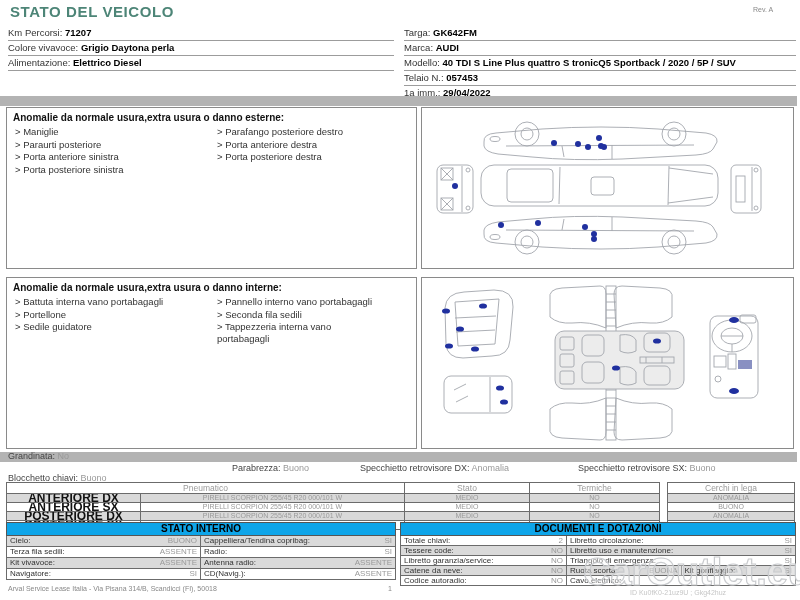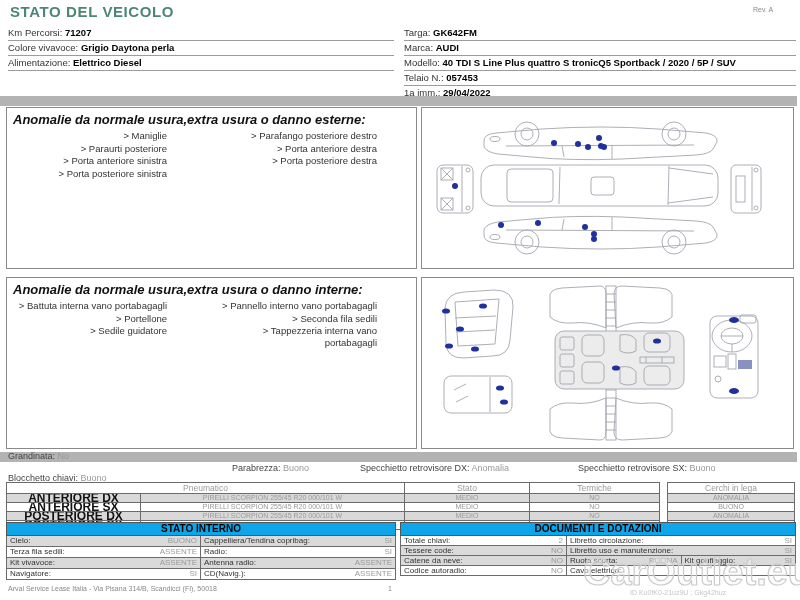--- a/index.html
+++ b/index.html
@@ -10,24 +10,24 @@
   .title{left:10px;top:3px;font-size:15px;font-weight:bold;color:#4d8577;letter-spacing:.6px;}
   .rev{left:753px;top:6px;font-size:7px;color:#888;}
 
   .hdrcol .frow{border-bottom:1px solid #9c9c9c;padding:1px 0 2px;font-size:9.5px;line-height:11px;}
   .frow .lbl{color:#333;}
   .frow b{color:#000;}
 
   .graybar{left:0;width:797px;height:10px;background:#b3b3b3;}
 
   .box{position:absolute;border:1px solid #8a8a8a;background:#fff;box-sizing:border-box;}
-  .btitle{font-weight:bold;font-size:13px;padding:4px 6px 3px;color:#111;font-style:italic;}
+  .btitle{font-weight:bold;font-size:10px;padding:4px 6px 3px;color:#111;}
   .itemcols{position:relative;}
   .icol{font-size:9.5px;line-height:11.5px;color:#333;}
-  .icol div{margin-bottom:1px;text-align:right;}
+  .icol div{margin-bottom:1px;}
   .icol1{position:absolute;left:8px;top:0;width:152px;}
   .icol2{position:absolute;left:210px;top:0;width:160px;}
 
   .statline{font-size:9px;line-height:10px;}
   .statline .lbl{color:#444;}
   .statline .val{color:#999;}
 
   table{border-collapse:collapse;table-layout:fixed;}
   .tiretable td{border:1px solid #6b6b6b;height:8px;line-height:8px;font-size:7px;
                 padding:0 3px;overflow:hidden;white-space:nowrap;box-sizing:border-box;}
@@ -398,20 +398,34 @@
             <span class="pv">NO</span>
           </div>
         </td>
     <td>
           <div class="pair">
             <span class="pl">Libretto uso e manutenzione:</span>
             <span class="pv">SI</span>
           </div>
         </td>
   </tr>
+  <tr>
+    <td>
+          <div class="pair">
+            <span class="pl">Libretto garanzia/service:</span>
+            <span class="pv">NO</span>
+          </div>
+        </td>
+    <td>
+          <div class="pair">
+            <span class="pl">Triangolo di emergenza:</span>
+            <span class="pv">SI</span>
+          </div>
+        </td>
+  </tr>
   <tr class="sh">
     <td>
           <div class="pair">
             <span class="pl">Catene da neve:</span>
             <span class="pv">NO</span>
           </div>
         </td>
     <td>
       <div class="splitcell">
         <div class="half">

